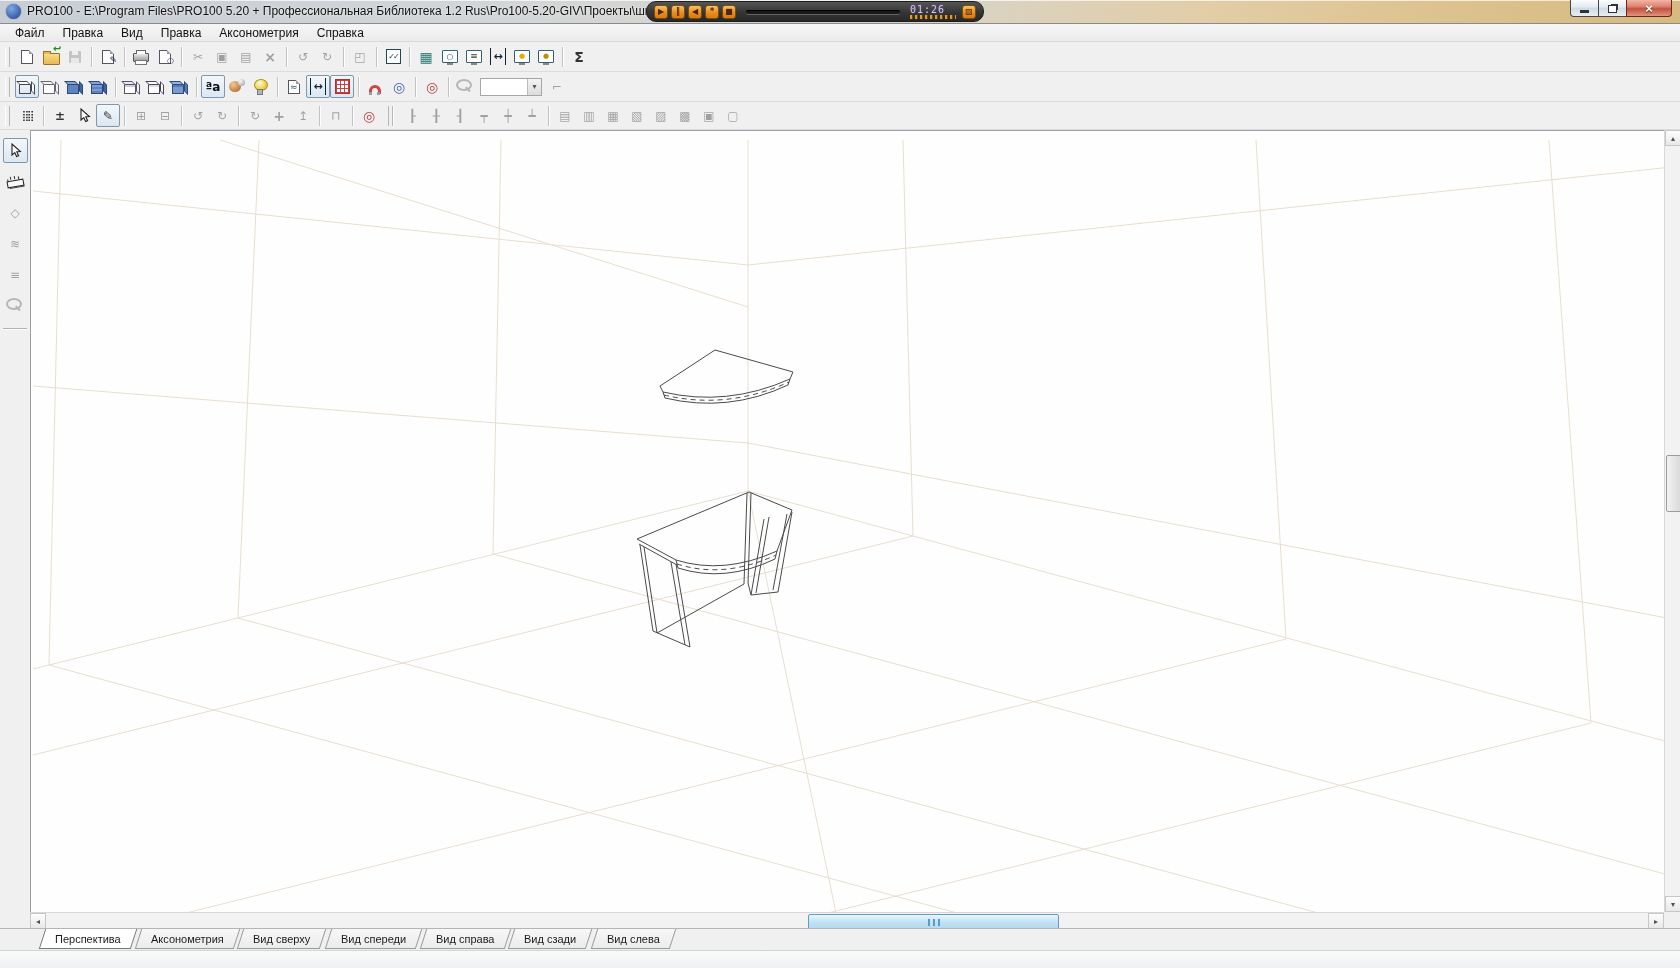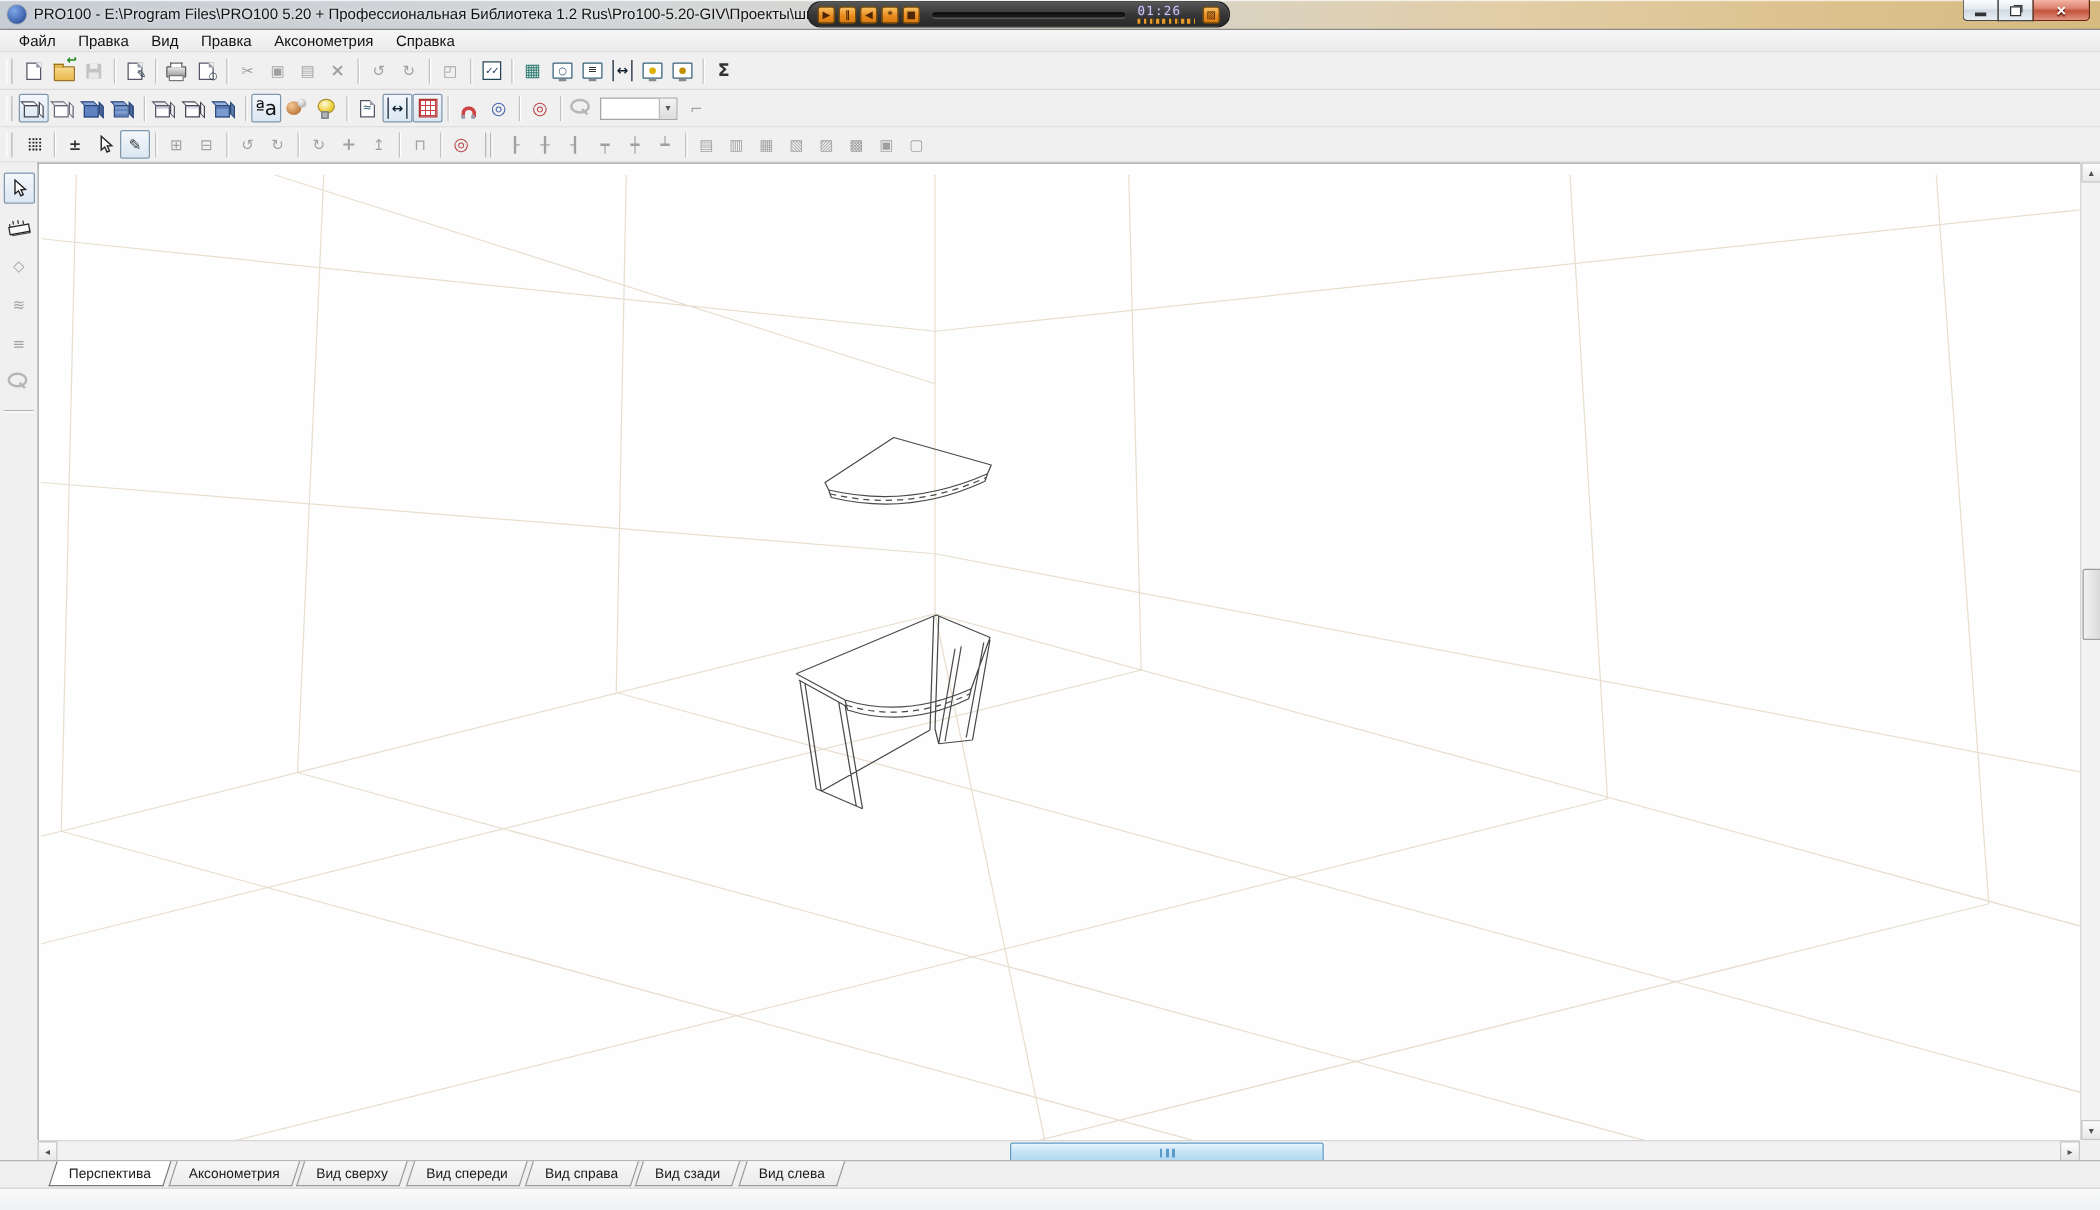--- a/index.html
+++ b/index.html
@@ -100,21 +100,21 @@
   .gcheck::before{content:"✓✓";letter-spacing:-2px}
   .gscreen{width:14px;height:11px;background:#fff;border:1px solid #35607a;border-radius:1px;
     position:relative;display:flex;align-items:center;justify-content:center}
   .gscreen::after{content:"";position:absolute;bottom:-3px;left:4px;width:6px;height:2px;background:#888}
   .s-lens::before{content:"○";font-weight:bold;font-size:8px;color:#246}
   .s-list::before{content:"≡";font-size:9px;color:#333}
   .s-bulb::before{content:"●";font-size:7px;color:#e0b000}
   .s-coin::before{content:"●";font-size:7px;color:#c09000}
   .gdim{font-size:11px;font-weight:bold;color:#123;border-left:1px solid #123;
     border-right:1px solid #123;padding:0 1px;line-height:11px}
-  .gaa{font-size:16px;font-weight:normal;color:#111}
+  .gaa{font-size:12px;font-weight:bold;color:#111}
   .gcube{position:relative;width:11px;height:10px;margin:4px 5px 0 0;box-sizing:border-box}
   .gcube::before{content:"";position:absolute;left:0;top:-4px;width:11px;height:4px;
     transform:skewX(45deg);transform-origin:bottom left;box-sizing:border-box}
   .gcube::after{content:"";position:absolute;left:11px;top:-4px;width:4px;height:10px;
     transform:skewY(45deg);transform-origin:top left;box-sizing:border-box}
   .cw{border:1px solid #445;background:transparent}
   .cw::before,.cw::after{border:1px solid #445;background:#fdfdfd}
   .cwh{border:1px solid #667;background:#fdfdfd}
   .cwh::before,.cwh::after{border:1px solid #667;background:#f2f2f2}
   .cb{border:1px solid #2c4a7c;background:#5f82c0}

